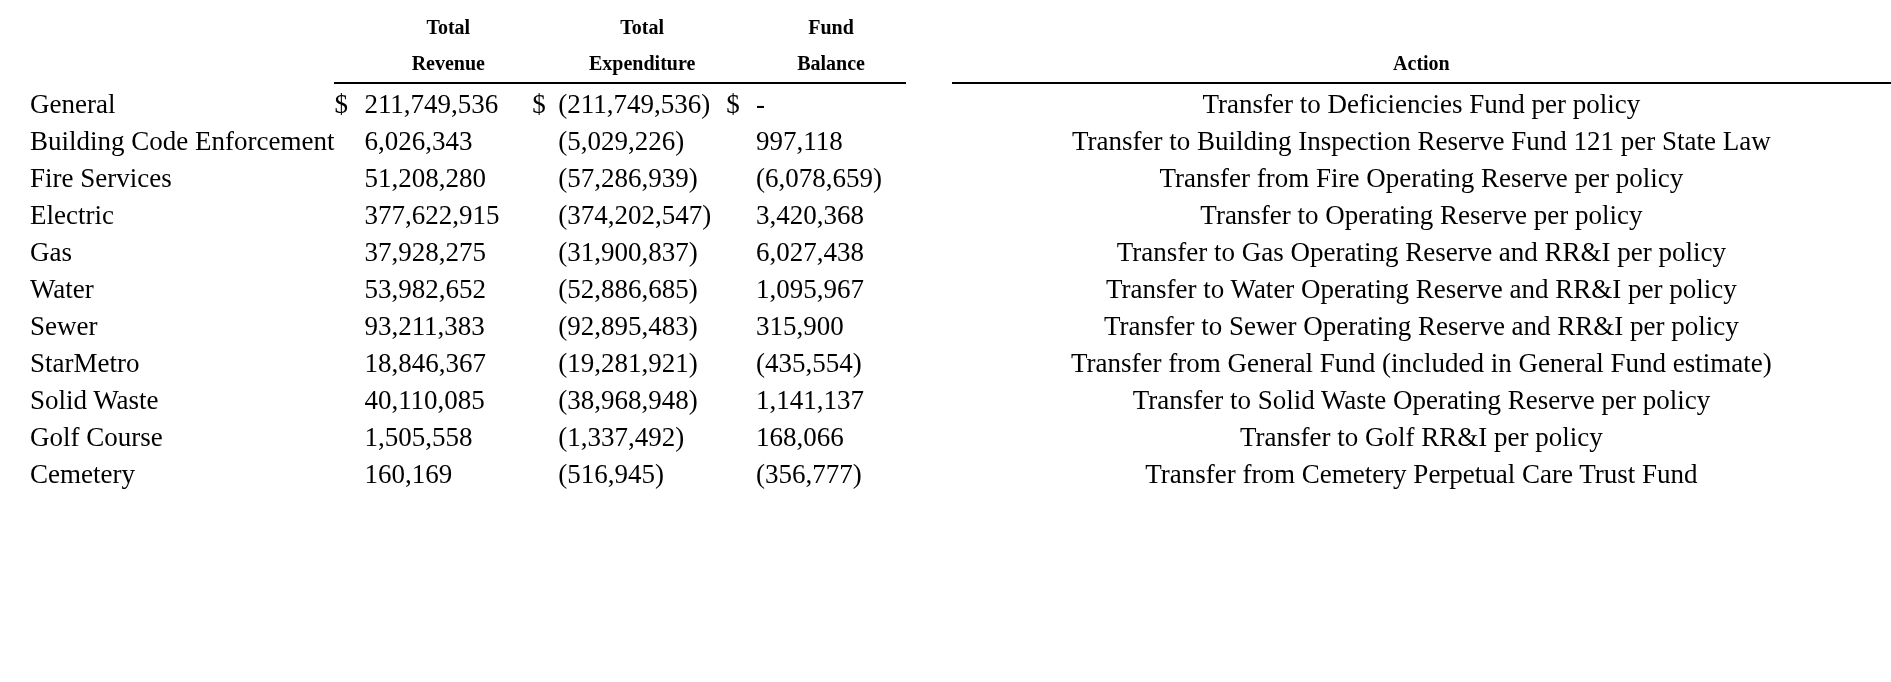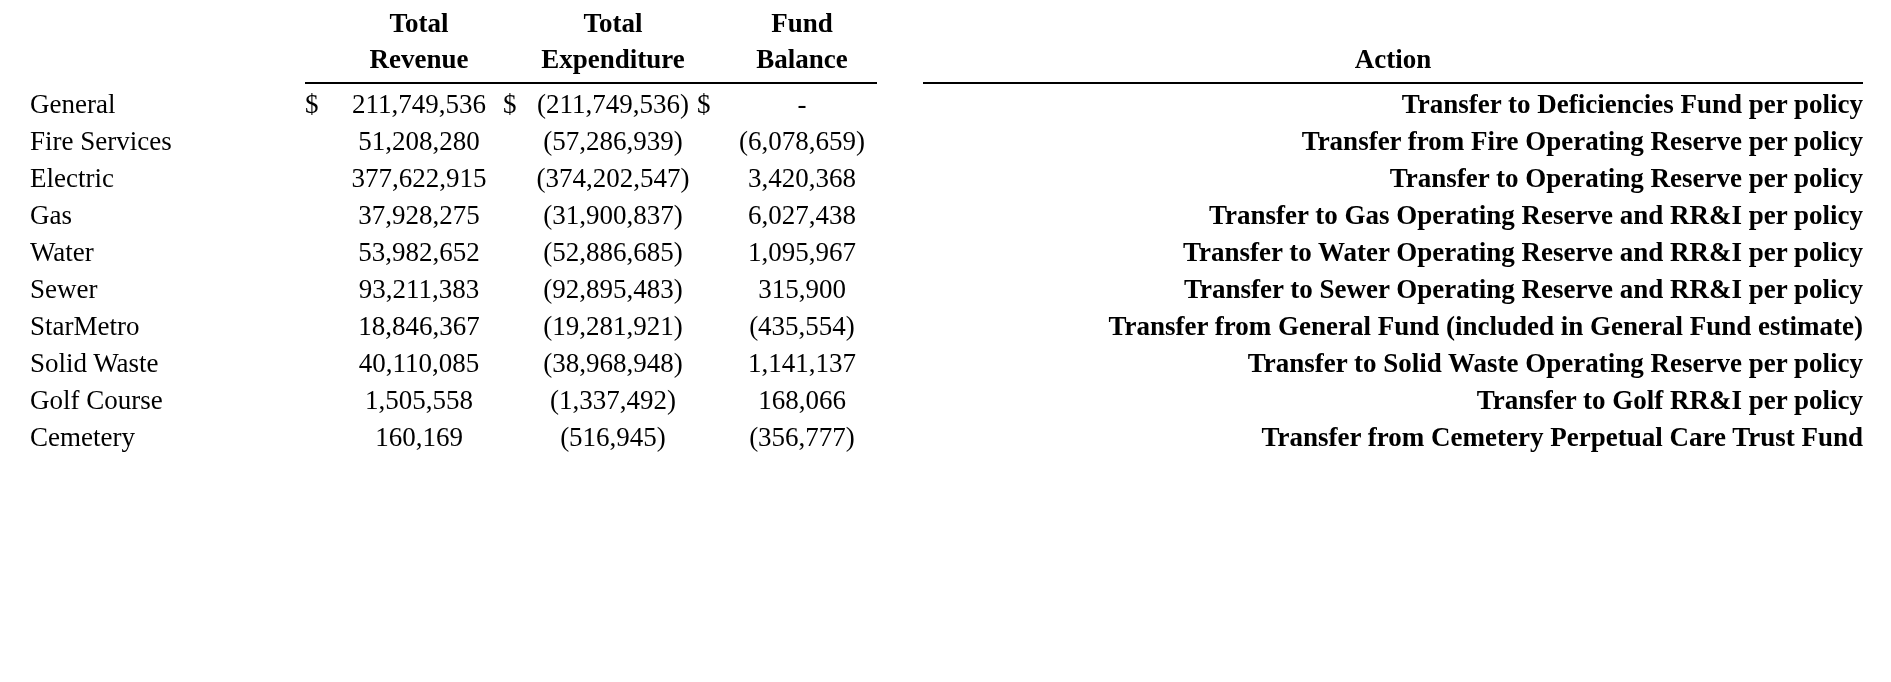--- a/index.html
+++ b/index.html
@@ -30,21 +30,21 @@
   table.fin th, table.fin td {
     padding: 0;
     vertical-align: bottom;
     white-space: nowrap;
   }
 
   
   .hdr-cell {
     font-weight: bold;
     text-align: center;
-    font-size: 27px;
+    font-size: 20px;
     padding-bottom: 2px;
   }
   .hdr-blank { }
 
   
   .c-name   { width: 275px; text-align: left; padding-right: 6px; }
   .c-cur1   { width: 30px;  text-align: left; }
   .c-rev    { width: 168px; text-align: right; padding-right: 4px; }
   .c-cur2   { width: 26px;  text-align: left; padding-left: 10px; }
   .c-exp    { width: 168px; text-align: right; padding-right: 4px; }
@@ -60,23 +60,23 @@
   }
   tr.head-underline td.rule-action {
     border-bottom: 2px solid #000;
     height: 6px;
   }
   tr.head-underline td.rule-none {
     height: 6px;
   }
 
   .row-name { text-align: left; margin-top: 24px; }
-  .num { text-align: center; font-variant-numeric: tabular-nums; }
+  .num { text-align: left; font-variant-numeric: tabular-nums; }
   .cur { text-align: left; }
-  .act { text-align: right; font-weight: bold; }
+  .act { text-align: center; }
 
   tr.data td { height: 37px; }
   .hdr-row1 td, .hdr-row2 td { height: 36px; }
 </style>
 </head>
 <body>
 
 <div class="sheet">
   <table class="fin">
     <colgroup>
@@ -130,20 +130,31 @@
         <td class="cur">$</td>
         <td class="num">211,749,536</td>
         <td class="cur">$</td>
         <td class="num">(211,749,536)</td>
         <td class="cur">$</td>
         <td class="num">-</td>
         <td></td>
         <td class="act">Transfer to Deficiencies Fund per policy</td>
       </tr>
       <tr class="data">
+        <td class="row-name">Building Code Enforcement</td>
+        <td class="cur"></td>
+        <td class="num">6,026,343</td>
+        <td class="cur"></td>
+        <td class="num">(5,029,226)</td>
+        <td class="cur"></td>
+        <td class="num">997,118</td>
+        <td></td>
+        <td class="act">Transfer to Building Inspection Reserve Fund 121 per State Law</td>
+      </tr>
+      <tr class="data">
         <td class="row-name">Fire Services</td>
         <td class="cur"></td>
         <td class="num">51,208,280</td>
         <td class="cur"></td>
         <td class="num">(57,286,939)</td>
         <td class="cur"></td>
         <td class="num">(6,078,659)</td>
         <td></td>
         <td class="act">Transfer from Fire Operating Reserve per policy</td>
       </tr>

